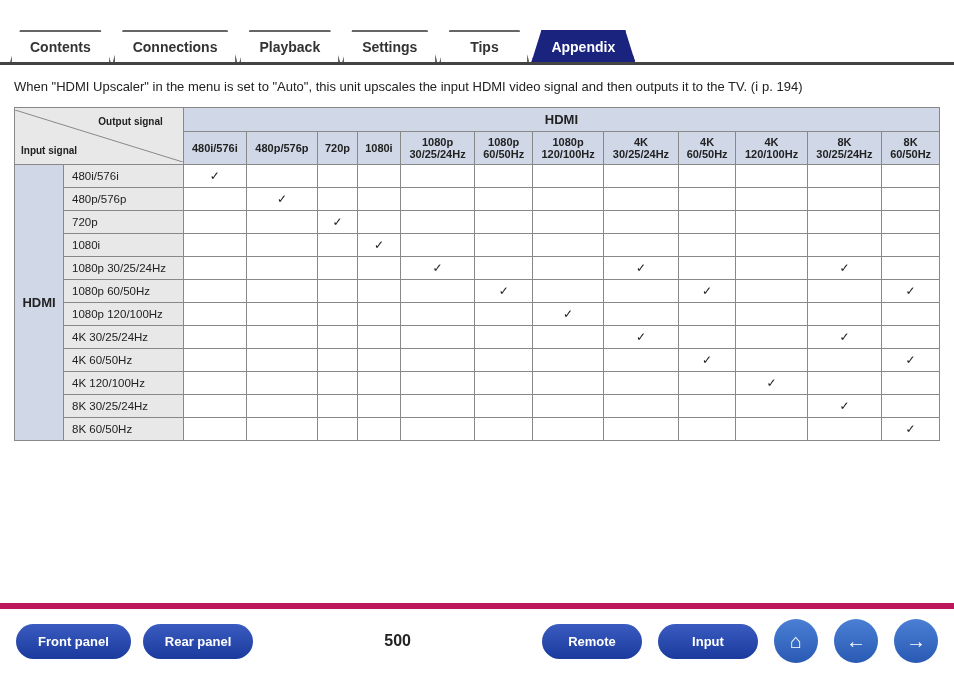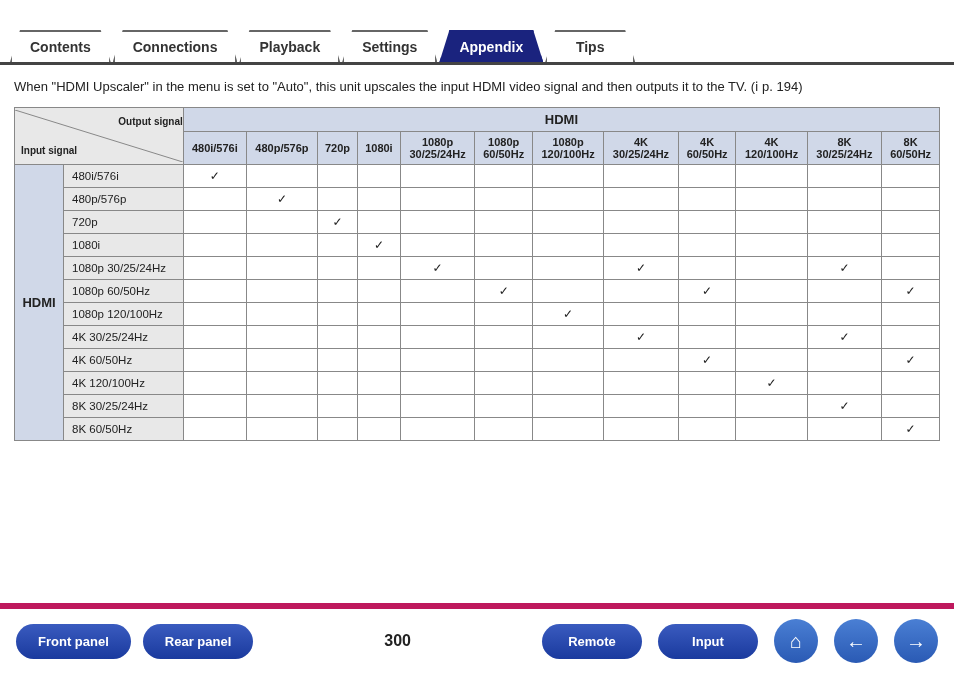--- a/index.html
+++ b/index.html
@@ -157,42 +157,42 @@
   </div>
   <div class="tab-item">
     <span>Connections</span>
   </div>
   <div class="tab-item">
     <span>Playback</span>
   </div>
   <div class="tab-item">
     <span>Settings</span>
   </div>
+  <div class="tab-item">
+    <span>Tips</span>
+  </div>
   <div class="tab-item active">
     <span>Appendix</span>
-  </div>
-  <div class="tab-item">
-    <span>Tips</span>
   </div>
 </div>
 
 <div class="main-content">
   <p class="intro-text">
     When "HDMI Upscaler" in the menu is set to "Auto", this unit upscales the input HDMI video signal and then outputs it to the TV. (ℹ p. 194)
   </p>
 
   <table class="signal-table">
     <thead>
       <tr>
         <td class="corner-cell" rowspan="2" colspan="2" style="background:#e8e8e8; min-width:120px; position:relative; padding:0;">
           <div style="position:relative; width:100%; height:52px;">
             <svg style="position:absolute;top:0;left:0;width:100%;height:100%;" preserveAspectRatio="none">
               <line x1="0" y1="0" x2="100%" y2="100%" stroke="#888" stroke-width="1"></line>
             </svg>
-            <span style="position:absolute;top:6px;right:0;font-size:10px;font-weight:bold;">Output signal</span>
+            <span style="position:absolute;top:6px;right:20px;font-size:10px;font-weight:bold;">Output signal</span>
             <span style="position:absolute;bottom:6px;left:6px;font-size:10px;font-weight:bold;">Input signal</span>
           </div>
         </td>
         <th colspan="12" class="header-hdmi">HDMI</th>
       </tr>
       <tr>
         <th class="subheader">480i/576i</th>
         <th class="subheader">480p/576p</th>
         <th class="subheader">720p</th>
         <th class="subheader">1080i</th>
@@ -390,21 +390,21 @@
         </tr>
       </tbody>
   </table>
 </div>
 
 <div class="bottom-nav">
   <div class="bottom-nav-left">
     <button class="nav-btn">Front panel</button>
     <button class="nav-btn">Rear panel</button>
   </div>
-  <div class="page-num">300</div>
+  <div class="page-num">500</div>
   <div class="bottom-nav-right">
     <button class="nav-btn">Remote</button>
     <button class="nav-btn">Input</button>
     <button class="icon-btn home">
       <span>⌂</span>
     </button>
     <button class="icon-btn back">
       <span>←</span>
     </button>
     <button class="icon-btn forward">

